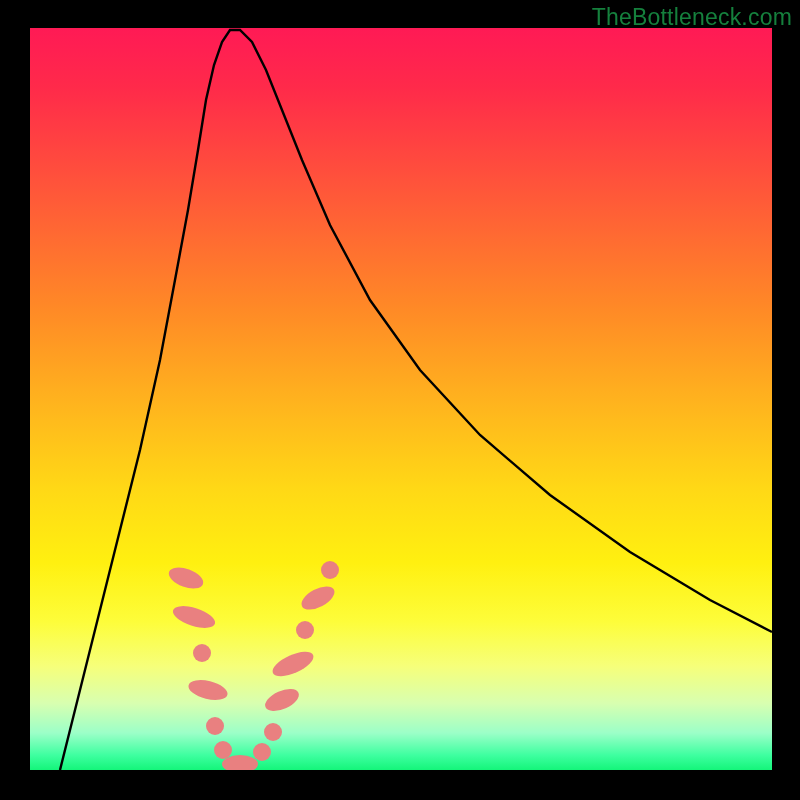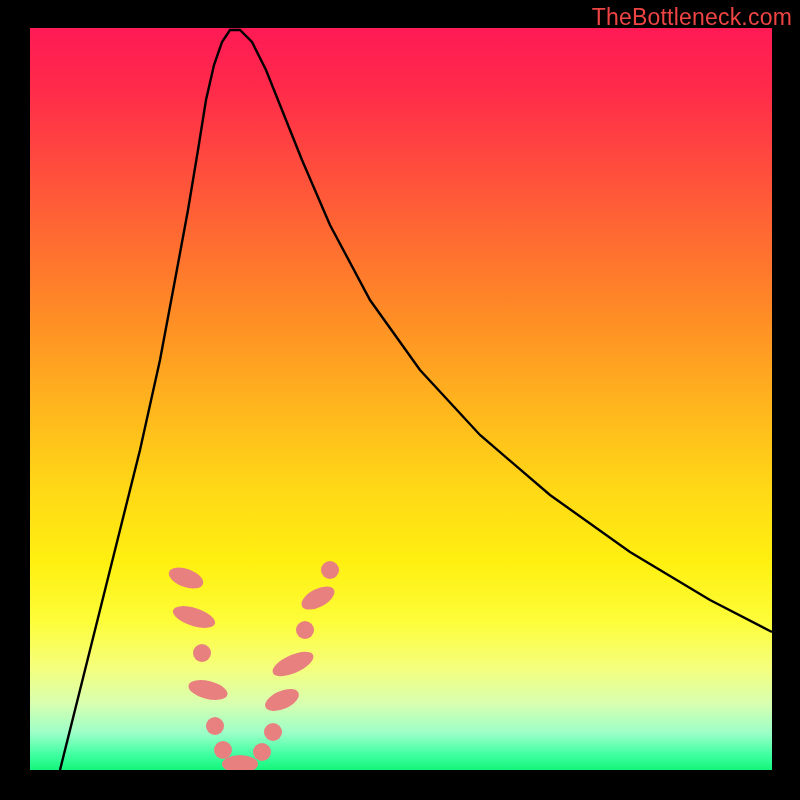--- a/index.html
+++ b/index.html
@@ -37,21 +37,21 @@
       #d8ffb0 91%,
       #9cffc8 95%,
       #3effa0 98%,
       #14f57a 100%
     );
   }
   .watermark {
     position: absolute;
     top: 4px;
     right: 8px;
-    color: #ef4444;
+    color: #15803d;
     font-size: 23px;
     letter-spacing: 0.2px;
     font-weight: 400;
   }
   svg.curve {
     position: absolute;
     inset: 0;
     width: 100%;
     height: 100%;
   }

